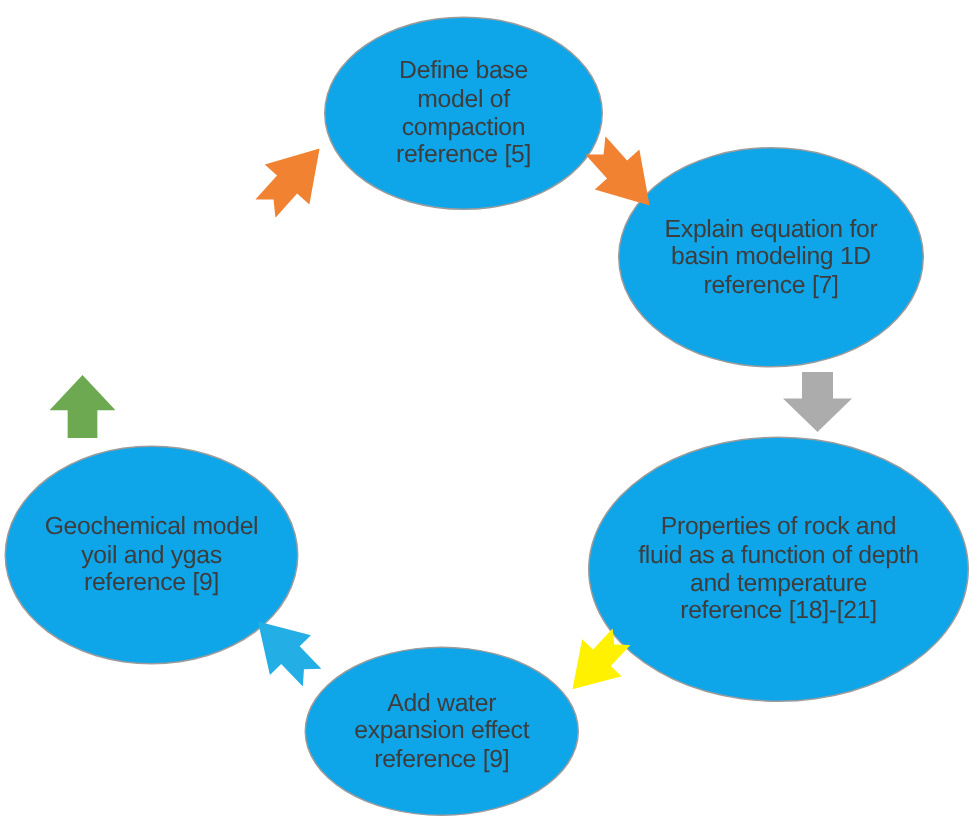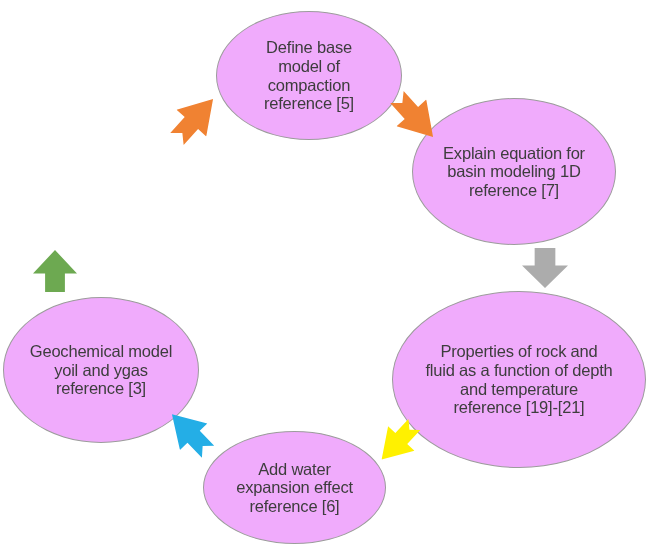--- a/index.html
+++ b/index.html
@@ -12,21 +12,21 @@
     width: 650px;
     height: 549px;
     background: #ffffff;
     overflow: hidden;
     font-family: "Liberation Sans", "DejaVu Sans", sans-serif;
   }
   .node {
     position: absolute;
     border: 1.6px solid #9c9c9c;
     border-radius: 50%;
-    background: #f0abfc;
+    background: #0ea5e9;
     display: flex;
     align-items: center;
     justify-content: center;
     box-sizing: border-box;
   }
   .node-text {
     white-space: pre-line;
     text-align: center;
     color: #3d3d3d;
     font-size: 16.5px;
@@ -68,33 +68,33 @@
   <div class="node n-explain">
     <span class="node-text">Explain equation for
 basin modeling 1D
 reference [7]</span>
   </div>
 
   <div class="node n-properties">
     <span class="node-text">Properties of rock and
 fluid as a function of depth
 and temperature
-reference [19]-[21]</span>
+reference [18]-[21]</span>
   </div>
 
   <div class="node n-addwater">
     <span class="node-text">Add water
 expansion effect
-reference [6]</span>
+reference [9]</span>
   </div>
 
   <div class="node n-geochem">
     <span class="node-text">Geochemical model
 yoil and ygas
-reference [3]</span>
+reference [9]</span>
   </div>
 
 
   <svg class="arrow a-orange-ne" viewBox="0 0 100 80" preserveAspectRatio="none">
     <polygon points="0,22 40,22 40,0 100,40 40,80 40,58 0,58 15,40" fill="#f08232"></polygon>
   </svg>
 
   <svg class="arrow a-orange-se" viewBox="0 0 100 80" preserveAspectRatio="none">
     <polygon points="0,22 40,22 40,0 100,40 40,80 40,58 0,58 15,40" fill="#f08232"></polygon>
   </svg>

